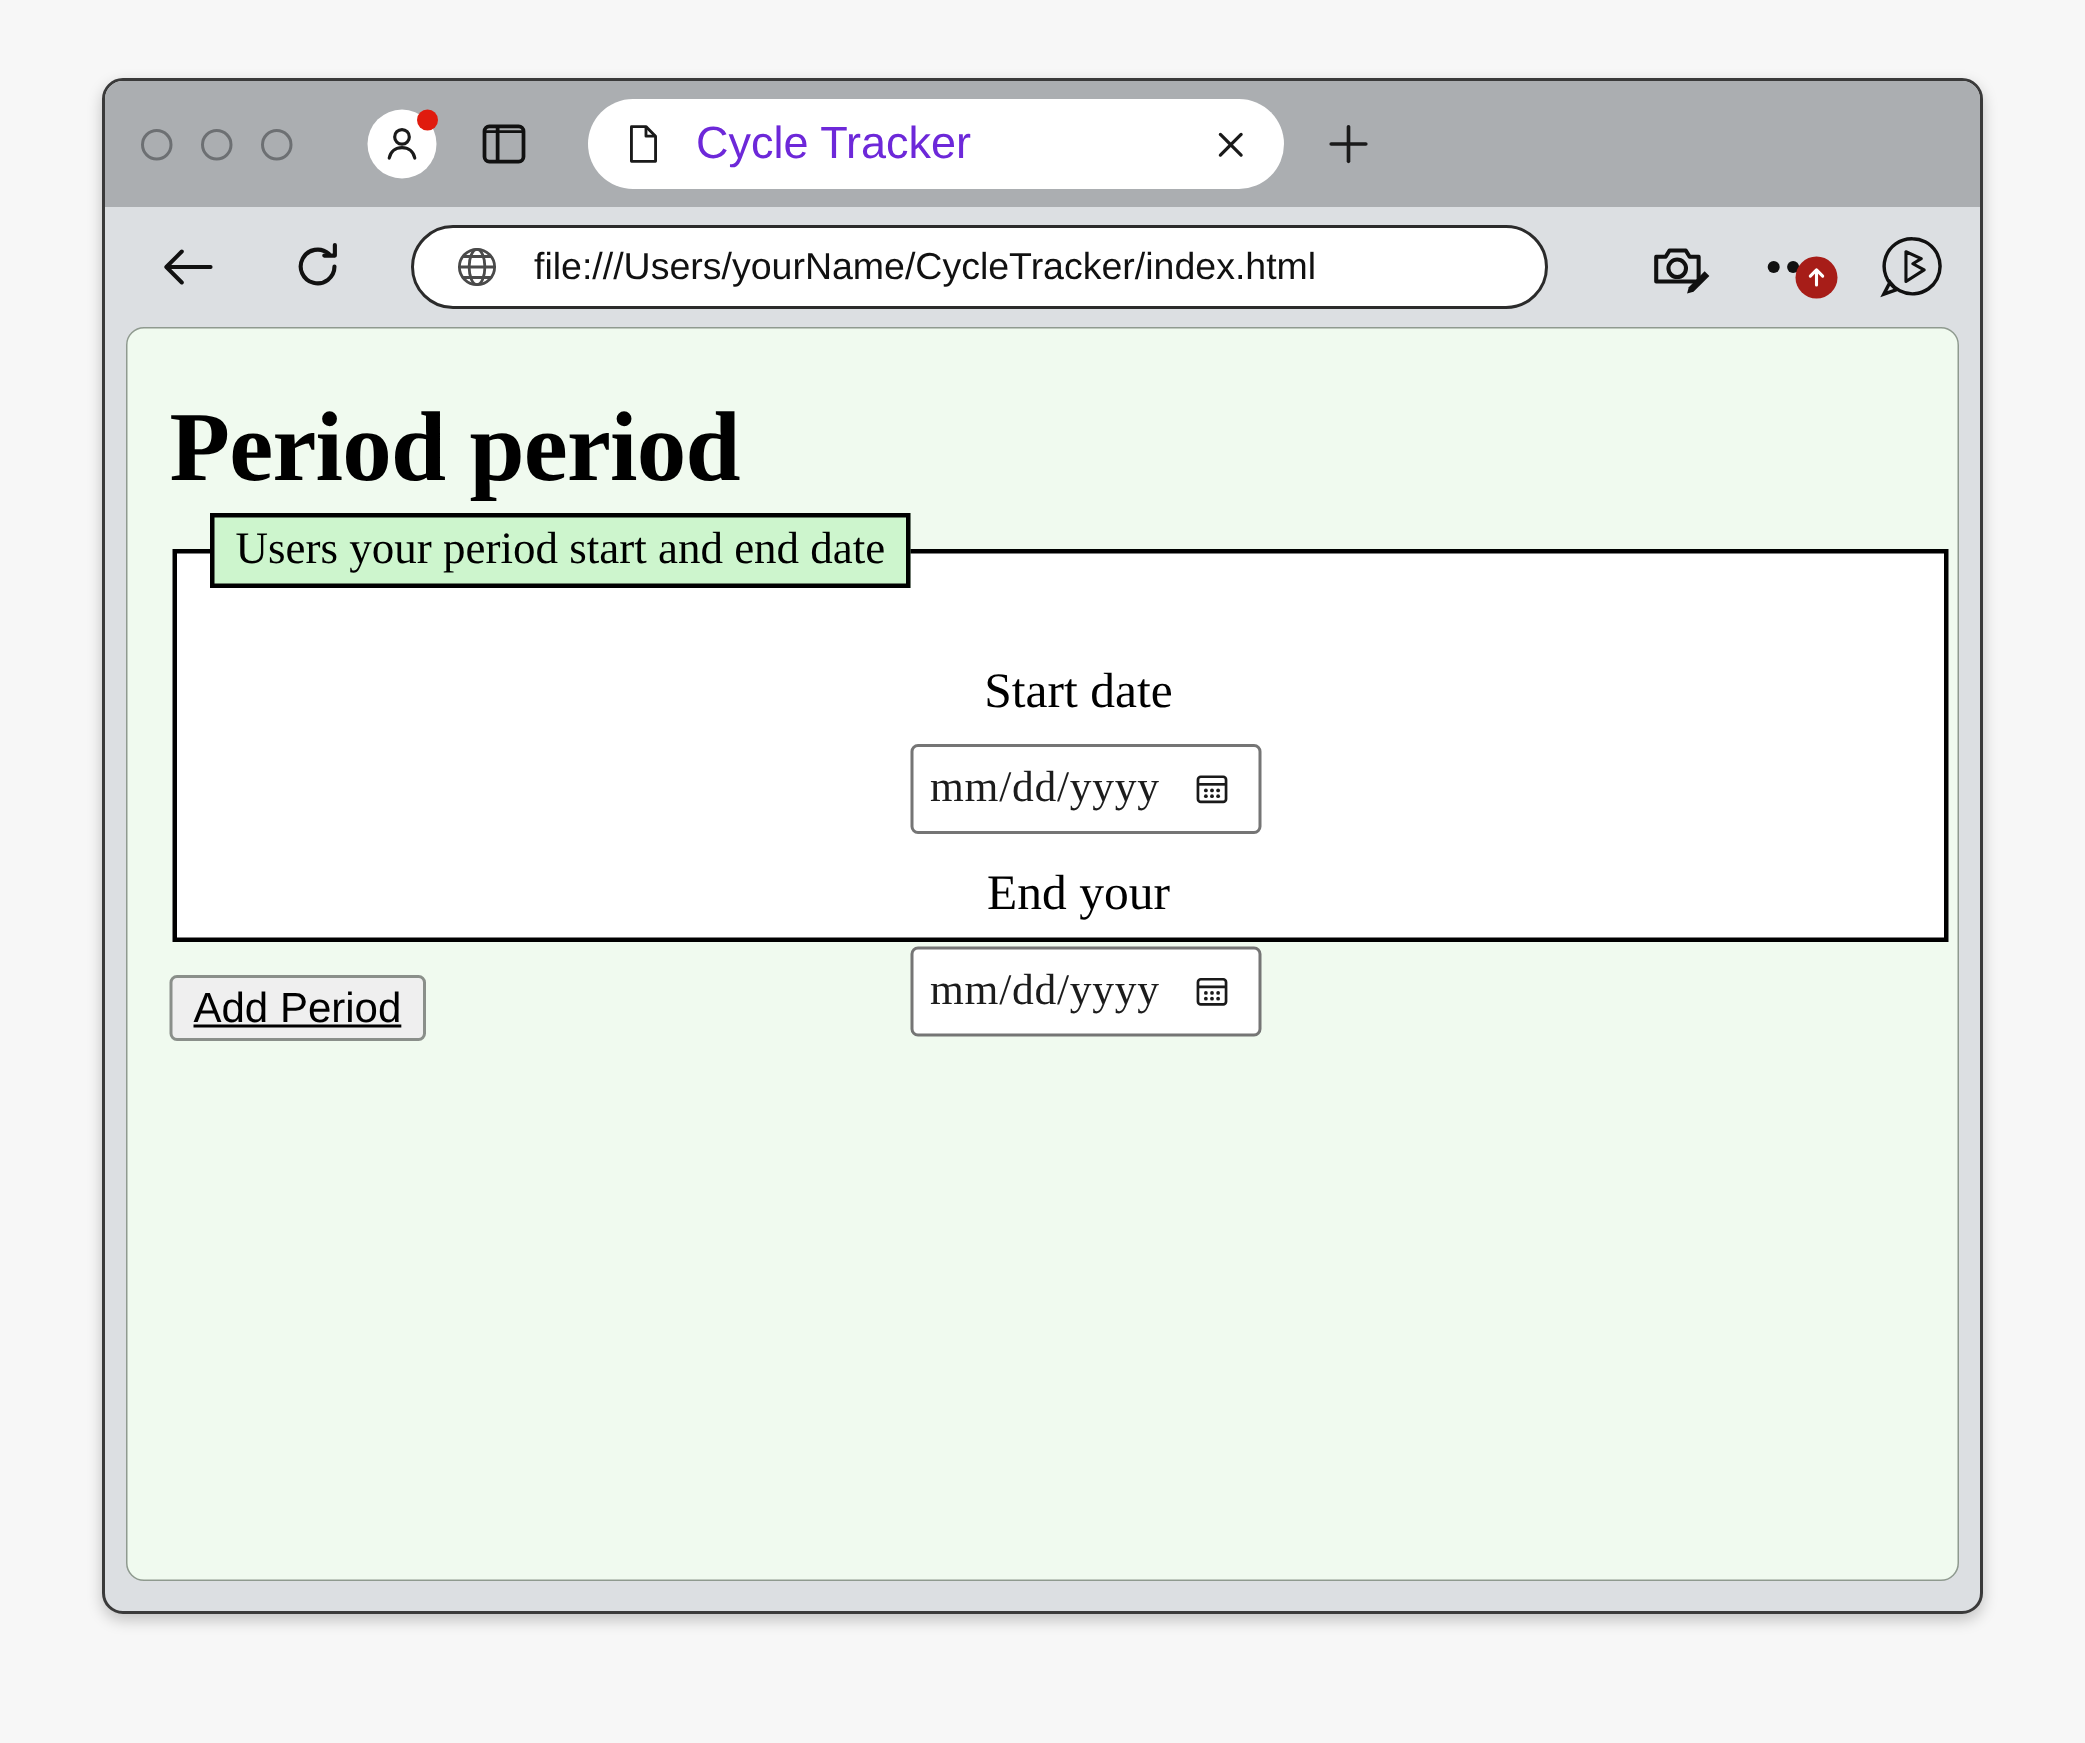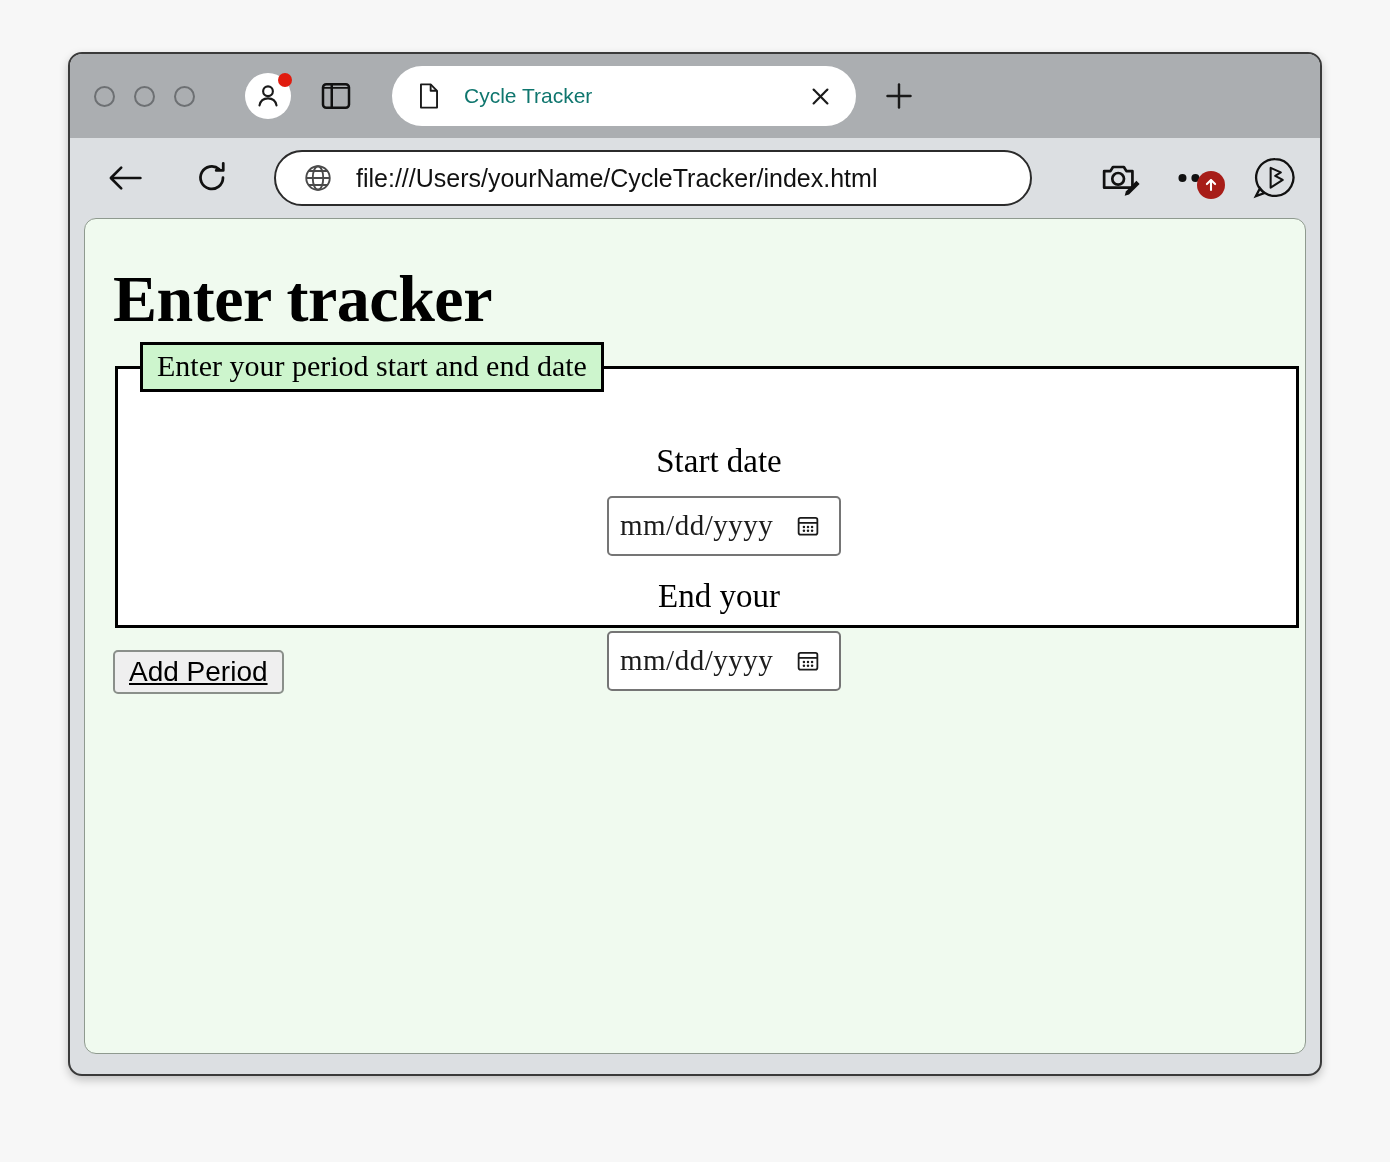--- a/index.html
+++ b/index.html
@@ -92,22 +92,22 @@
     width: 26px;
     height: 28px;
     flex: none;
     display: flex;
     align-items: center;
     justify-content: center;
   }
   .tab-title {
     flex: 1;
     margin-left: 22px;
-    font-size: 21px;
-    color: #0f766e;
+    font-size: 30px;
+    color: #6d28d9;
     white-space: nowrap;
     overflow: hidden;
     text-overflow: ellipsis;
     font-family: "Liberation Sans", sans-serif;
   }
   .tab-close {
     width: 28px;
     height: 28px;
     flex: none;
     display: flex;
@@ -424,24 +424,24 @@
         <svg width="52" height="52" viewBox="0 0 38 38" fill="none" stroke="#111" stroke-width="1.9">
           <path d="M19 3.4 a15.2 15.2 0 1 1 -12.4 24 l-3.4 6.6 7.2 -2.6 A15.2 15.2 0 0 1 19 3.4 z"></path>
           <path d="M15.4 10.6 v16.4 l10 -6.4 -6.2 -3.4 4.6 -2.8 z" stroke-width="1.7" stroke-linejoin="round"></path>
         </svg>
       </div>
     </div>
   </div>
 
   <div class="page-content">
 
-    <h1 class="page-title">Enter tracker</h1>
+    <h1 class="page-title">Period period</h1>
 
     <fieldset class="period-fieldset">
-      <div class="fieldset-legend">Enter your period start and end date</div>
+      <div class="fieldset-legend">Users your period start and end date</div>
 
       <div class="field-row start">
         <span class="field-label">Start date</span>
         <div class="date-input">
           <span class="date-placeholder">mm/dd/yyyy</span>
           <span class="calendar-icon">
             <svg width="24" height="24" viewBox="0 0 20 20" fill="none" stroke="#1a1a1a" stroke-width="1.5">
               <rect x="2.2" y="3.2" width="15.6" height="14" rx="1.6"></rect>
               <line x1="2.2" y1="7.4" x2="17.8" y2="7.4"></line>
               <circle cx="6.6" cy="10.8" r="1.05" fill="#1a1a1a" stroke="none"></circle>

